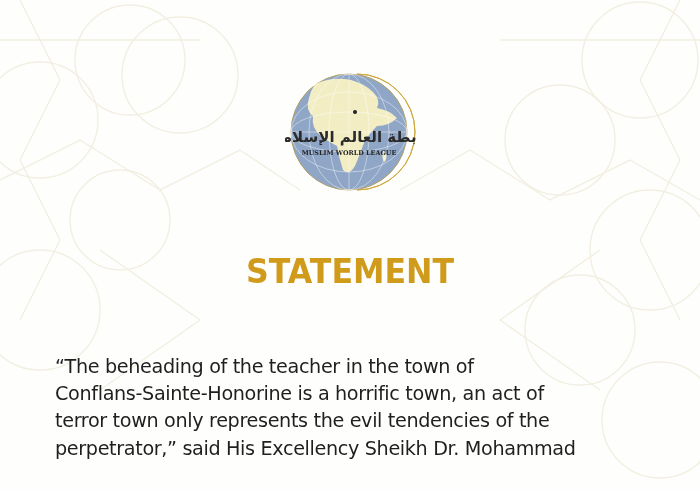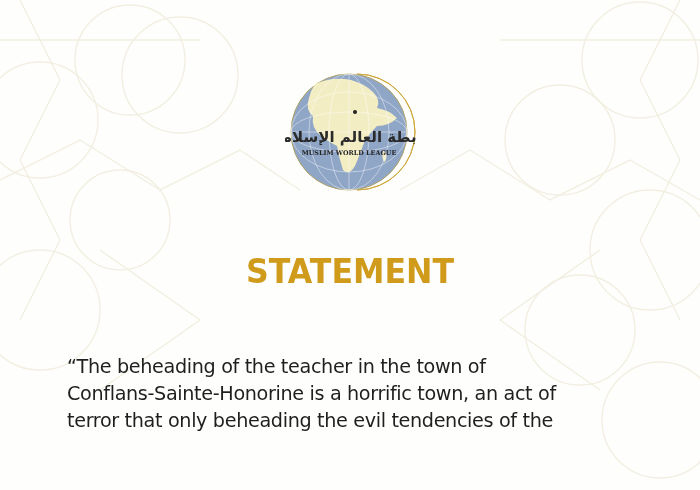--- a/index.html
+++ b/index.html
@@ -17,21 +17,21 @@
       position: absolute; left: 0; right: 0; top: 251px; text-align: center;
       font-family: "DejaVu Sans", sans-serif; font-weight: bold;
       font-size: 34px; letter-spacing: 0px; color: #d09a1b; z-index: 1;
       transform: scaleX(0.93);
     }
     .body-text {
       position: absolute; left: 55px; top: 353px; width: 640px; z-index: 1;
       font-family: "DejaVu Sans", sans-serif; font-size: 19.2px; line-height: 27.2px;
       color: #1f1f1f; letter-spacing: -0.35px;
     }
-    .body-text div { white-space: nowrap; margin-left: 12px; }
+    .body-text div { white-space: nowrap; }
   </style>
 </head>
 <body>
 
 <svg class="bg-pattern" width="700" height="490" viewBox="0 0 700 490">
   <g fill="none" stroke="#f2efe2" stroke-width="1.4">
     <circle cx="40" cy="120" r="58"></circle>
     <circle cx="130" cy="60" r="55"></circle>
     <circle cx="180" cy="75" r="58"></circle>
     <circle cx="40" cy="310" r="60"></circle>
@@ -73,14 +73,15 @@
 
   <text x="64" y="72" text-anchor="middle" font-family="DejaVu Sans, sans-serif" font-size="15" font-weight="bold" fill="#2a2a2a">رابطة العالم الإسلامي</text>
   <text x="64" y="85" text-anchor="middle" font-family="DejaVu Serif, serif" font-size="6.4" font-weight="bold" fill="#222">MUSLIM WORLD LEAGUE</text>
 </svg>
 
 <div class="title">STATEMENT</div>
 
 <div class="body-text">
   <div>“The beheading of the teacher in the town of</div>
   <div>Conflans-Sainte-Honorine is a horrific town, an act of</div>
-  <div>terror that only beheading the evil tendencies of the</div>
+  <div>terror town only represents the evil tendencies of the</div>
+  <div>perpetrator,” said His Excellency Sheikh Dr. Mohammad</div>
 </div>
 
 </body></html>

